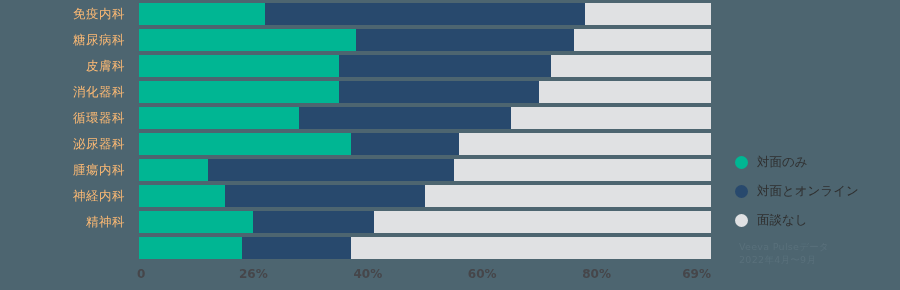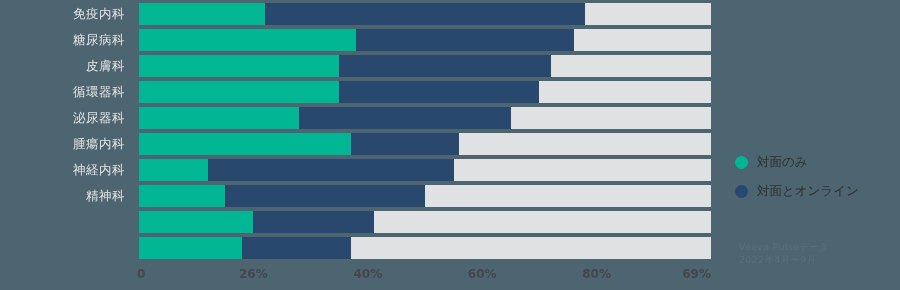--- a/index.html
+++ b/index.html
@@ -28,21 +28,21 @@
     top: 0;
     width: 133px;
     height: 262px;
     padding-top: 3px;
   }
   .y-label {
     height: 26px;
     line-height: 22px;
     text-align: right;
     padding-right: 8px;
-    color: #e5e5e5;
+    color: #fdba74;
     font-size: 12.5px;
     letter-spacing: 0.5px;
     white-space: nowrap;
   }
 
   
   #plot-area {
     position: absolute;
     left: 139px;
     top: 0;
@@ -127,20 +127,21 @@
 </style>
 </head>
 <body>
 
 <div id="chart-root">
 
   <div id="y-axis-labels">
     <div class="y-label">免疫内科</div>
     <div class="y-label">糖尿病科</div>
     <div class="y-label">皮膚科</div>
+    <div class="y-label">消化器科</div>
     <div class="y-label">循環器科</div>
     <div class="y-label">泌尿器科</div>
     <div class="y-label">腫瘍内科</div>
     <div class="y-label">神経内科</div>
     <div class="y-label">精神科</div>
   </div>
 
   <div id="plot-area">
       <div class="bar-row">
         <div class="bar-track">
@@ -225,20 +226,24 @@
 
   <div id="legend">
     <div class="legend-item">
       <span class="legend-swatch sw-inperson"></span>
       <span class="legend-label">対面のみ</span>
     </div>
     <div class="legend-item">
       <span class="legend-swatch sw-hybrid"></span>
       <span class="legend-label">対面とオンライン</span>
     </div>
+    <div class="legend-item">
+      <span class="legend-swatch sw-none"></span>
+      <span class="legend-label">面談なし</span>
+    </div>
   </div>
 
   <div id="source-note">
     <div class="source-line">Veeva Pulseデータ</div>
     <div class="source-line">2022年4月〜9月</div>
   </div>
 
 </div>
 
 </body></html>

